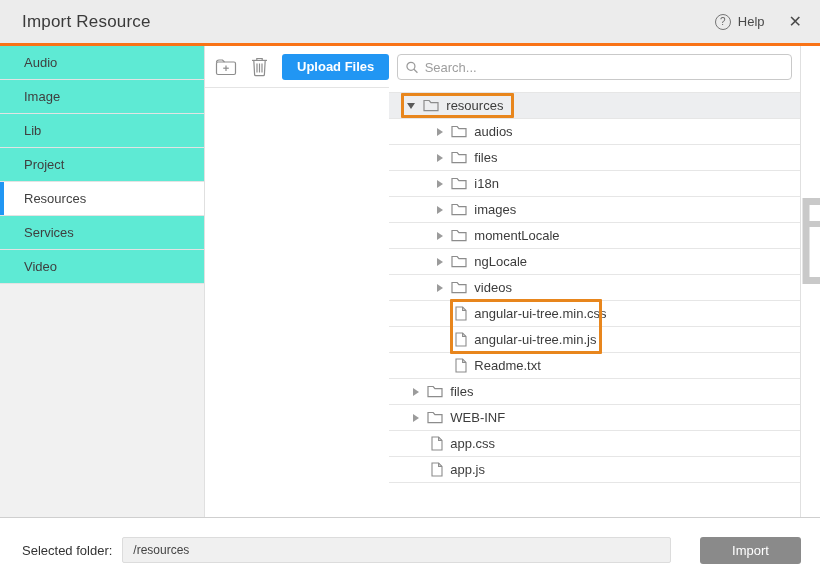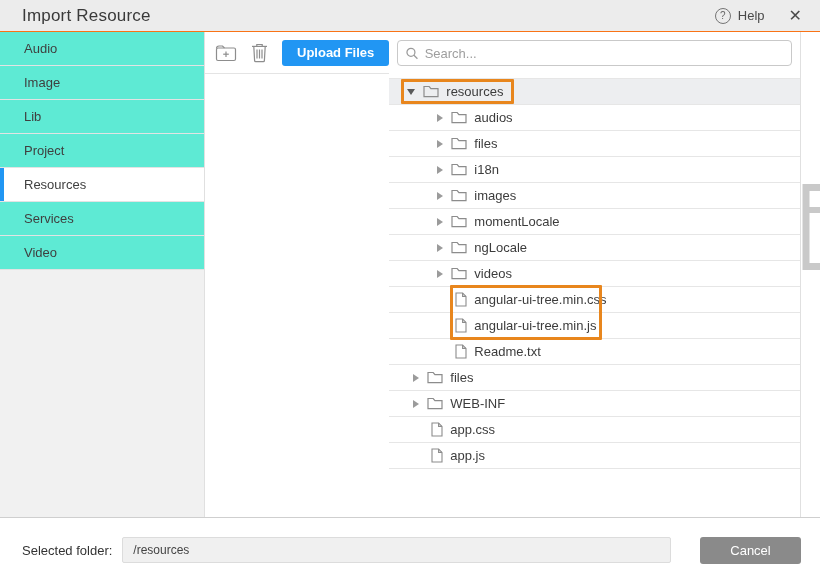--- a/index.html
+++ b/index.html
@@ -6,21 +6,21 @@
   html,body { width:820px; height:582px; }
   body {
     font-family:"Liberation Sans", sans-serif;
     background:#fff; color:#3c3c3c; overflow:hidden;
     -webkit-font-smoothing:antialiased;
   }
   .dialog { width:820px; height:582px; display:flex; flex-direction:column; background:#fff; }
 
   
   .header {
-    height:32px; flex:none; background:#ececec; border-bottom:1px solid #f97316;
+    height:46px; flex:none; background:#ececec; border-bottom:3px solid #f97316;
     display:flex; align-items:center; padding:0 18px 0 22px;
   }
   .title { flex:1; font-size:17px; color:#3a3a3a; letter-spacing:.2px; }
   .help { display:flex; align-items:center; gap:7px; font-size:13px; color:#4a4a4a; margin-right:24px; cursor:pointer; }
   .help-circle {
     width:16px; height:16px; border:1.2px solid #757575; border-radius:50%;
     display:flex; align-items:center; justify-content:center; font-size:10px; color:#666;
   }
   .close { font-size:16px; color:#4a4a4a; cursor:pointer; line-height:1; }
 
@@ -368,16 +368,16 @@
         </div>
 
       </div>
     </div>
   </div>
 
   <div class="footer">
     <span class="footer-label">Selected folder:</span>
     <input class="footer-input" type="text" value="/resources" style="">
     <span class="footer-spacer"></span>
-    <button class="cancel-btn">Cancel</button>
+    <button class="cancel-btn">Import</button>
   </div>
 
 </div>
 
 </body></html>

